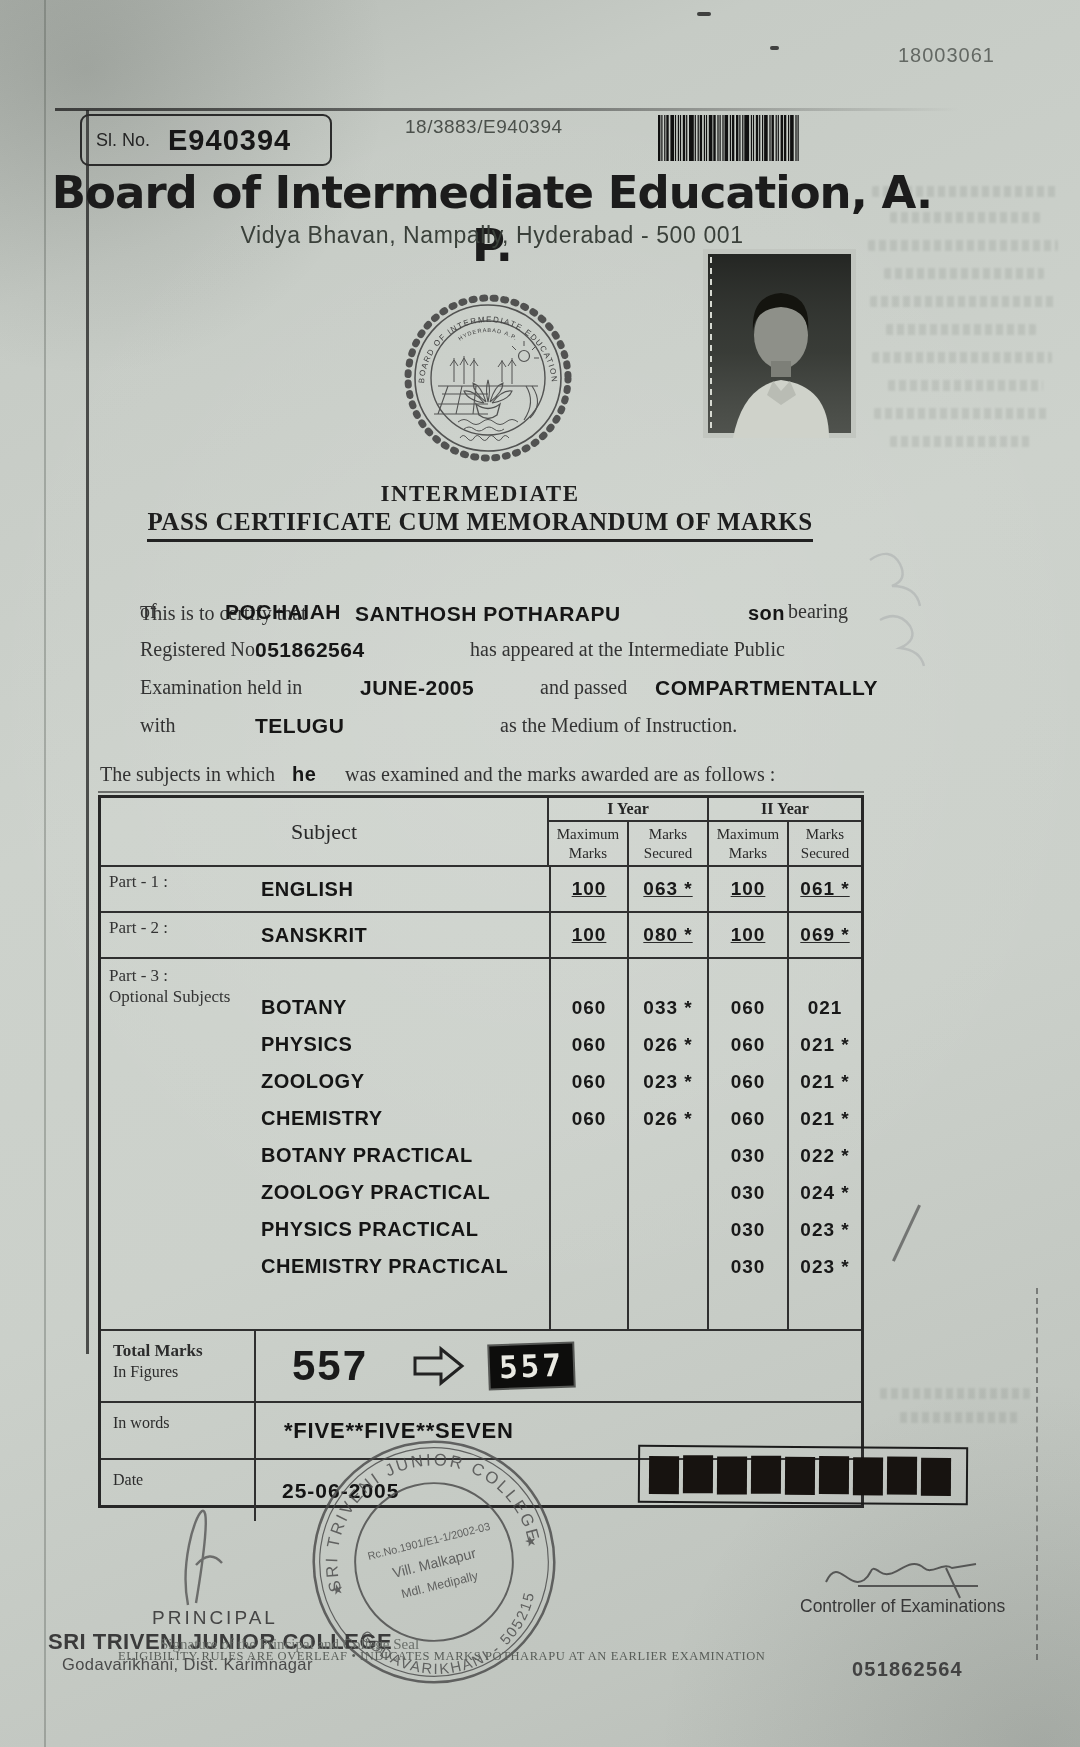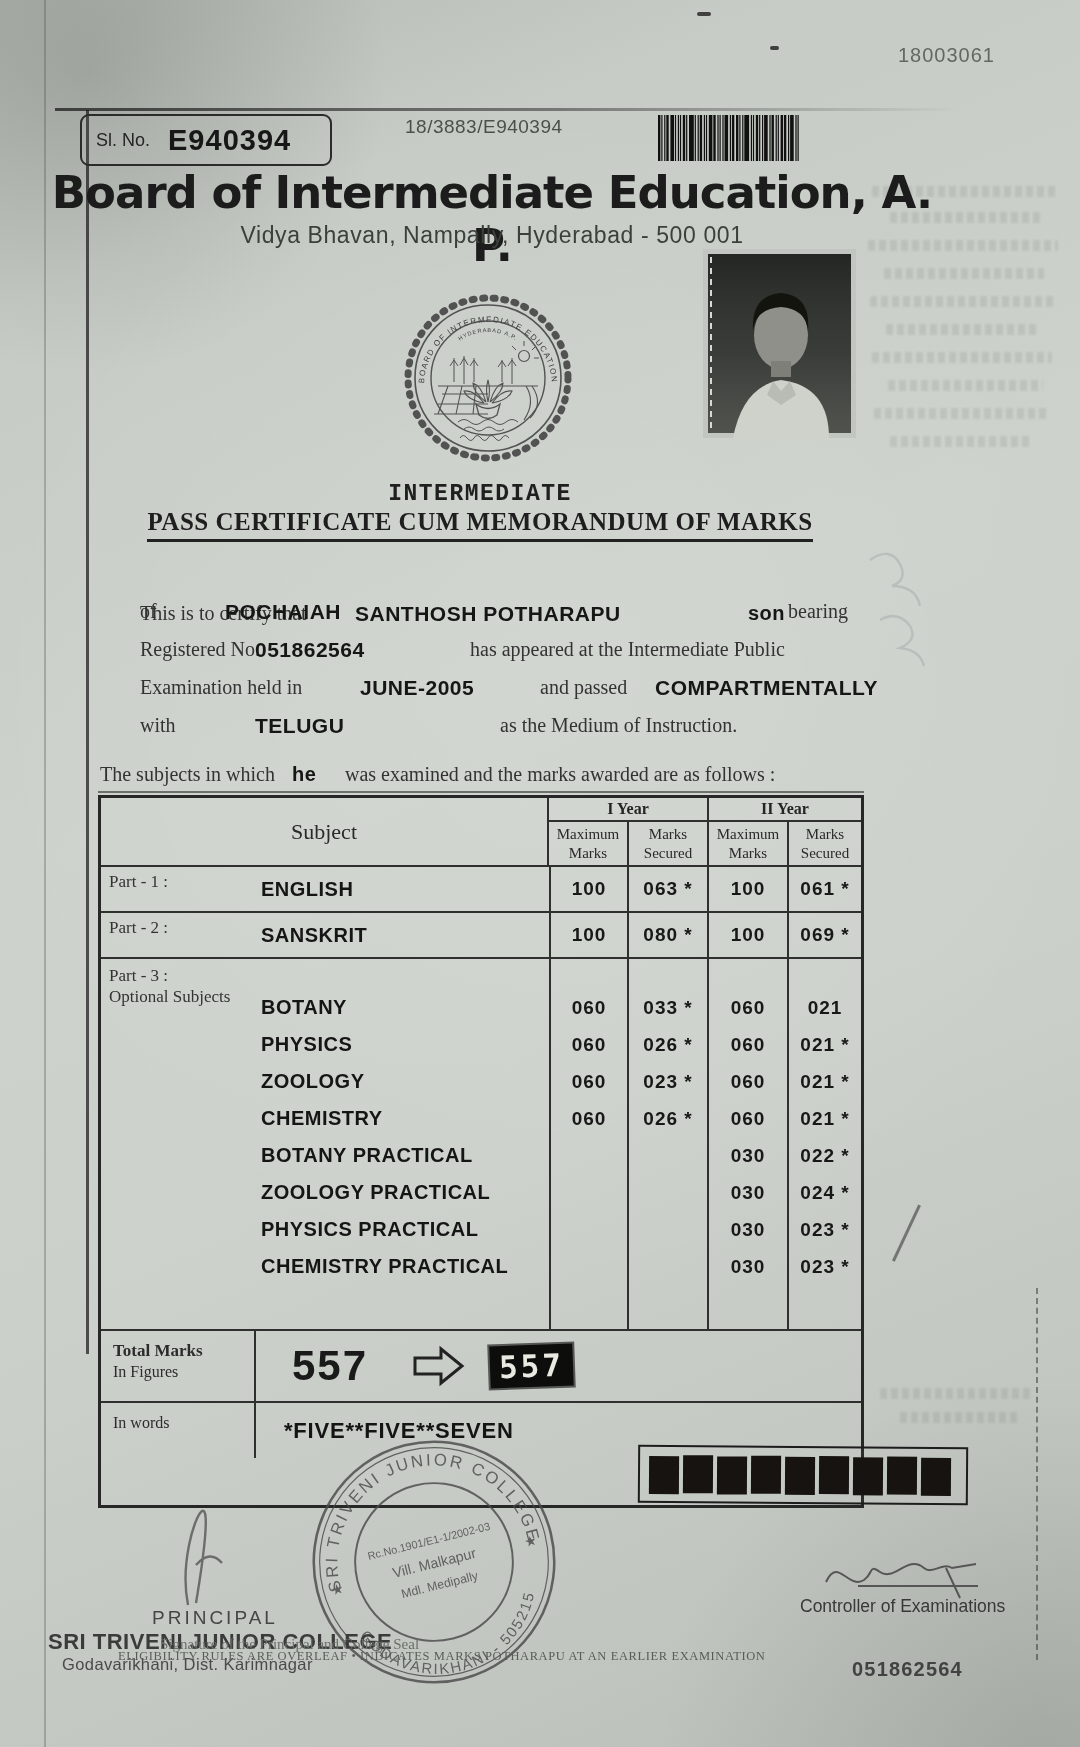--- a/index.html
+++ b/index.html
@@ -26,21 +26,21 @@
   .slbox{left:80px;top:114px;width:252px;height:52px;border:2.5px solid #2b2b2b;border-radius:9px;
     display:flex;align-items:center;padding:0 14px;box-sizing:border-box;background:rgba(255,255,255,.04);}
   .slbox .lbl{font-size:18px;color:#252525;}
   .slbox .num{font-size:29px;font-weight:bold;letter-spacing:1px;margin-left:18px;color:#171717;}
   .refnum{left:405px;top:116px;font-size:19px;color:#4b504b;letter-spacing:.5px;}
 
   .title{left:32px;top:166px;width:920px;text-align:center;font-family:"DejaVu Sans",sans-serif;
     font-weight:bold;font-size:45px;letter-spacing:-1px;color:#1c1c1c;}
   .address{left:32px;top:222px;width:920px;text-align:center;font-size:23px;color:#3a403a;letter-spacing:.6px;}
 
-  .doc-type{left:20px;top:481px;width:920px;text-align:center;font-family:Liberation Mono, monospace;
+  .doc-type{left:20px;top:481px;width:920px;text-align:center;font-family:Liberation Serif, serif;
     font-weight:bold;font-size:23px;letter-spacing:1.5px;color:#1f1f1f;}
   .doc-sub-wrap{left:20px;top:508px;width:920px;text-align:center;}
   .doc-sub{display:inline-block;font-family:"Liberation Serif",serif;font-weight:bold;font-size:25px;
     letter-spacing:.5px;color:#1e1e1e;border-bottom:3.5px solid #222;padding-bottom:3px;}
 
   .cline{left:0;width:1080px;height:32px;}
   .cline span{position:absolute;white-space:nowrap;}
   .lab{font-family:"Liberation Serif",serif;font-size:20px;color:#333;}
   .bval{font-family:"Liberation Sans",sans-serif;font-weight:bold;font-size:21px;color:#161616;letter-spacing:.5px;text-align:center;}
 
@@ -58,21 +58,21 @@
   .yb1{width:158px;}
   .yb2{flex:1;border-left:2px solid #2f2f2f;}
   .sub-band{flex:1;display:flex;font-family:"Liberation Serif",serif;font-size:15px;color:#2a2a2a;}
   .sub-band div{box-sizing:border-box;text-align:center;padding-top:3px;line-height:1.25;}
   .sb1{width:78px;}
   .sb2{width:80px;border-left:2px solid #2f2f2f;}
   .sb3{width:80px;border-left:2px solid #2f2f2f;}
   .sb4{width:74px;border-left:2px solid #2f2f2f;}
 
   .mrow{display:flex;position:relative;}
-  .mrow.divider{border-bottom:2px solid #2f2f2f;}
+  .mrow.divider{border-bottom:2px solid #2f2f2f;text-decoration:underline;}
   .r-std{height:44px;}
   .c-subj{width:448px;position:relative;box-sizing:border-box;}
   .c-subj .part{position:absolute;left:8px;top:5px;font-family:"Liberation Serif",serif;font-size:17px;color:#333;}
   .c-subj .subj{position:absolute;left:160px;top:50%;transform:translateY(-50%);
     font-weight:bold;font-size:20px;color:#151515;letter-spacing:.5px;}
   .c{box-sizing:border-box;border-left:2px solid #2f2f2f;display:flex;align-items:center;justify-content:center;
     font-weight:bold;font-size:19px;color:#181818;letter-spacing:1px;}
   .cw1{width:78px;} .cw2{width:80px;} .cw3{width:80px;} .cw4{width:74px;}
 
   .p3{height:370px;}
@@ -407,20 +407,28 @@
       </div>
     </div>
     <div class="trow t-words">
       <div class="tlabel">
           <div class="b2">In words</div>
         </div>
       <div class="tcontent">
         <span class="words-val">*FIVE**FIVE**SEVEN</span>
       </div>
     </div>
+    <div class="trow t-date">
+      <div class="tlabel">
+          <div class="b2">Date</div>
+        </div>
+      <div class="tcontent">
+        <span class="date-val">25-06-2005</span>
+      </div>
+    </div>
   </div>
 
   <div class="abs blocksbox">
     <i class="blk"></i>
       <i class="blk"></i>
       <i class="blk"></i>
       <i class="blk"></i>
       <i class="blk"></i>
       <i class="blk"></i>
       <i class="blk"></i>

